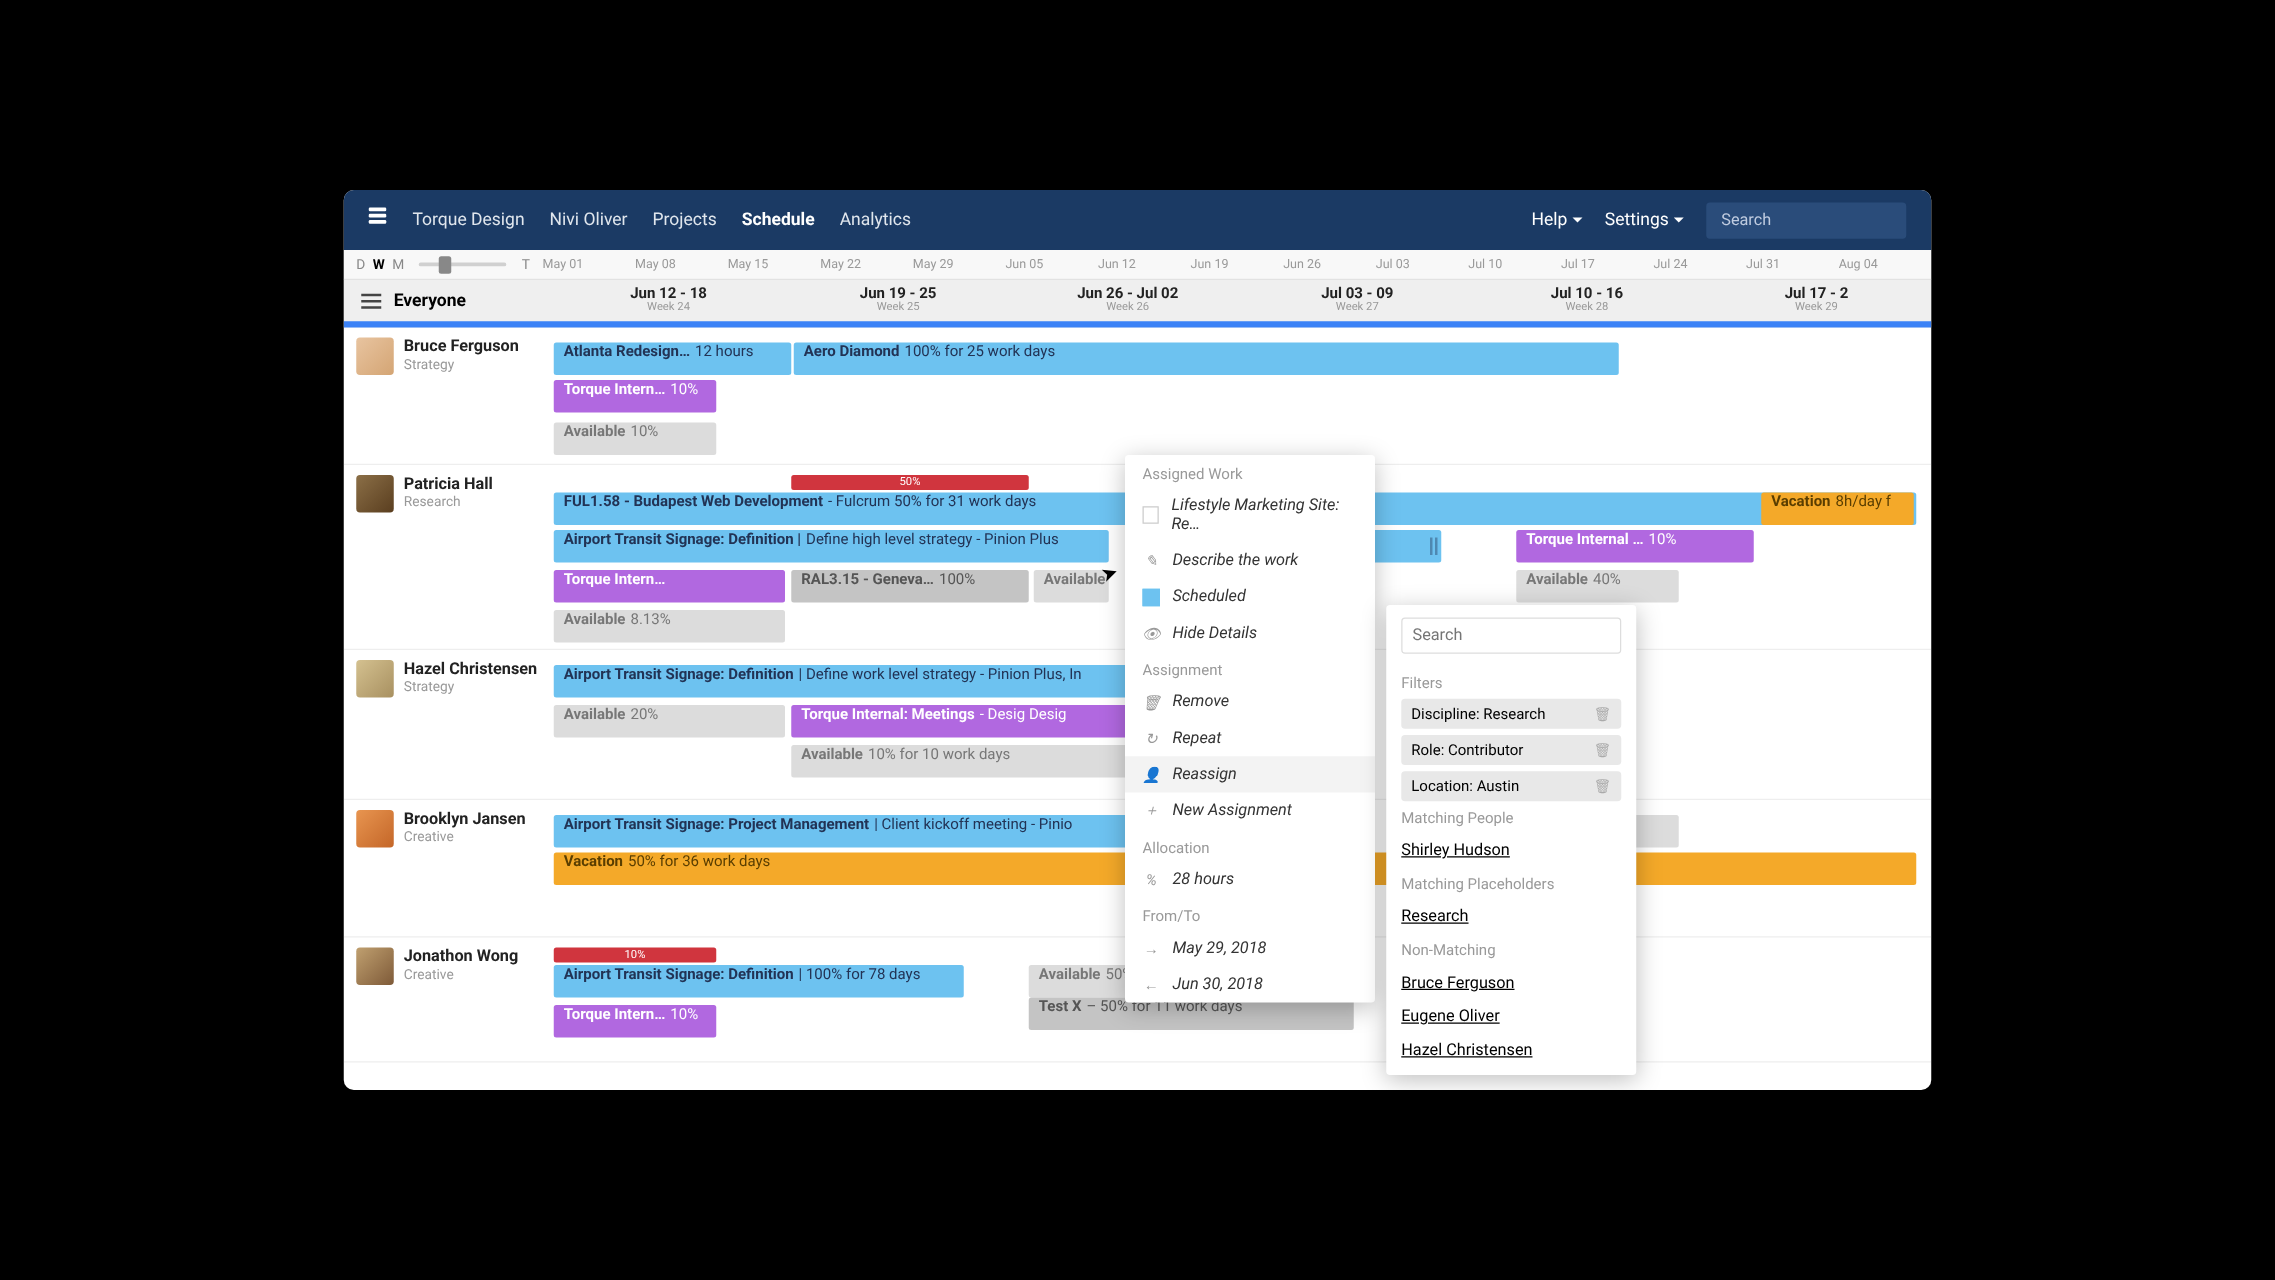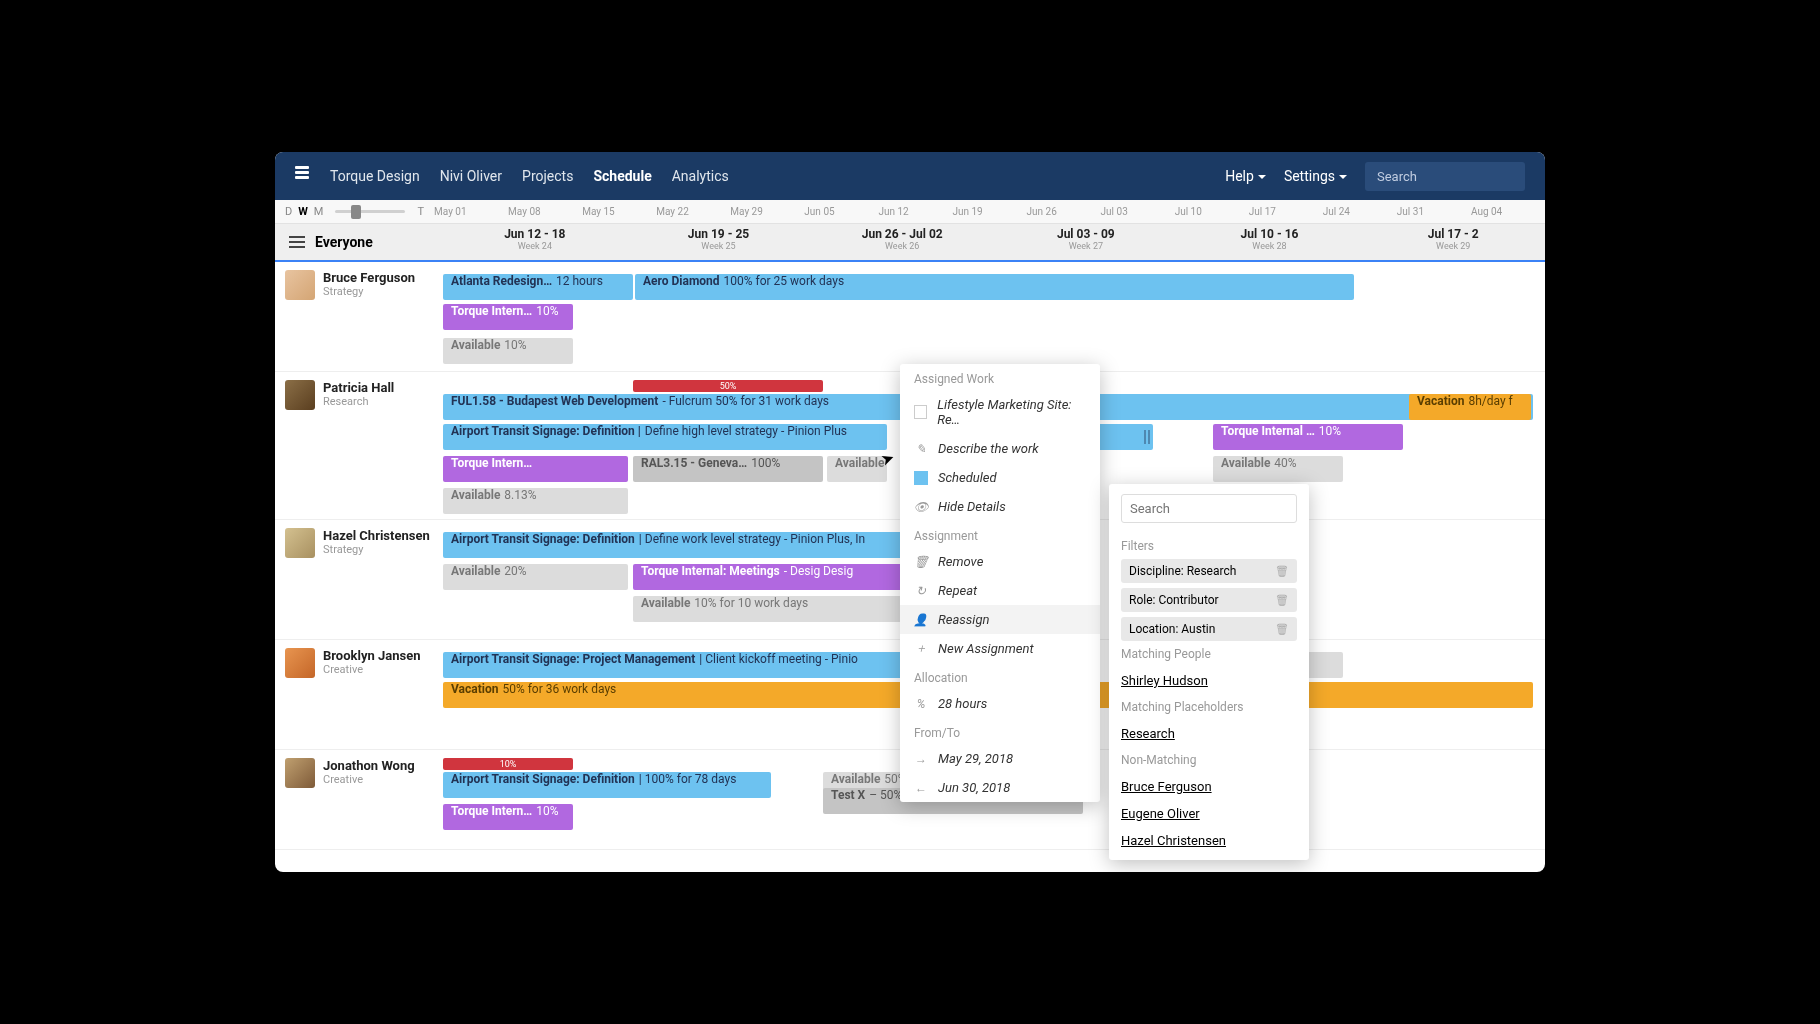--- a/index.html
+++ b/index.html
@@ -22,21 +22,21 @@
 .subhdr { height: 24px; background: #f8f8f8; border-bottom: 1px solid #e2e2e2; display: flex; align-items: center; font-size: 11px; color: #888; position: relative; }
 .scale-group { display: flex; gap: 6px; margin-left: 10px; align-items: center; }
 .scale-btn { cursor: pointer; color: #888; }
 .scale-btn.active { color: #000; font-weight: 700; }
 .slider { width: 70px; height: 3px; background: #d0d0d0; margin: 0 6px; position: relative; border-radius: 2px; }
 .slider-thumb { width: 10px; height: 14px; background: #888; border-radius: 2px; position: absolute; left: 16px; top: -5px; }
 .date-ruler { flex: 1; display: flex; padding-left: 10px; }
 .date-ruler span { flex: 1; text-align: left; font-size: 10px; color: #999; }
 
 
-.weekhdr { height: 38px; background: #efefef; border-bottom: 2px solid #3b82f6; display: flex; }
+.weekhdr { height: 38px; background: #efefef; border-bottom: 5px solid #3b82f6; display: flex; }
 .sidebar-head { width: 168px; display: flex; align-items: center; padding-left: 14px; gap: 10px; font-weight: 700; font-size: 14px; }
 .ham { display: flex; flex-direction: column; gap: 3px; cursor: pointer; }
 .ham span { width: 16px; height: 2px; background: #444; }
 .weeks { flex: 1; display: flex; }
 .week { flex: 1; text-align: center; padding-top: 3px; }
 .week-range { font-size: 12px; font-weight: 700; color: #222; }
 .week-num { font-size: 9px; color: #999; }
 
 
 .body { position: absolute; top: 110px; left: 0; right: 0; bottom: 0; overflow: hidden; }
@@ -181,21 +181,21 @@
         <div>
             <div class="person-name">Bruce Ferguson</div>
             <div class="person-role">Strategy</div>
           </div>
       </div>
       <div class="lanes">
         <div class="bar blue" style="left:0;top:4px;width:190px">
             <b>Atlanta Redesign…</b>
             <span>12 hours</span>
           </div>
-        <div class="bar blue" style="left:192px;top:4px;width:719px">
+        <div class="bar blue" style="left:192px;top:4px;width:660px">
             <b>Aero Diamond</b>
             <span>100% for 25 work days</span>
           </div>
         <div class="bar purple" style="left:0;top:34px;width:130px">
             <b>Torque Intern…</b>
             <span>10%</span>
           </div>
         <div class="bar gray" style="left:0;top:68px;width:130px">
             <b>Available</b>
             <span>10%</span>
@@ -323,21 +323,21 @@
             <span>| 100% for 78 days</span>
           </div>
         <div class="bar purple" style="left:0;top:46px;width:130px">
             <b>Torque Intern…</b>
             <span>10%</span>
           </div>
         <div class="bar gray" style="left:380px;top:14px;width:260px">
             <b>Available</b>
             <span>50% for  8work days</span>
           </div>
-        <div class="bar dgray" style="left:380px;top:30px;width:260px">
+        <div class="bar dgray" style="left:380px;top:40px;width:260px">
             <b>Test X</b>
             <span>– 50% for 11 work days</span>
           </div>
       </div>
     </div>
 
     <div class="cursor">➤</div>
 
     <div class="ctx-menu">
       <div class="ctx-section">Assigned Work</div>

